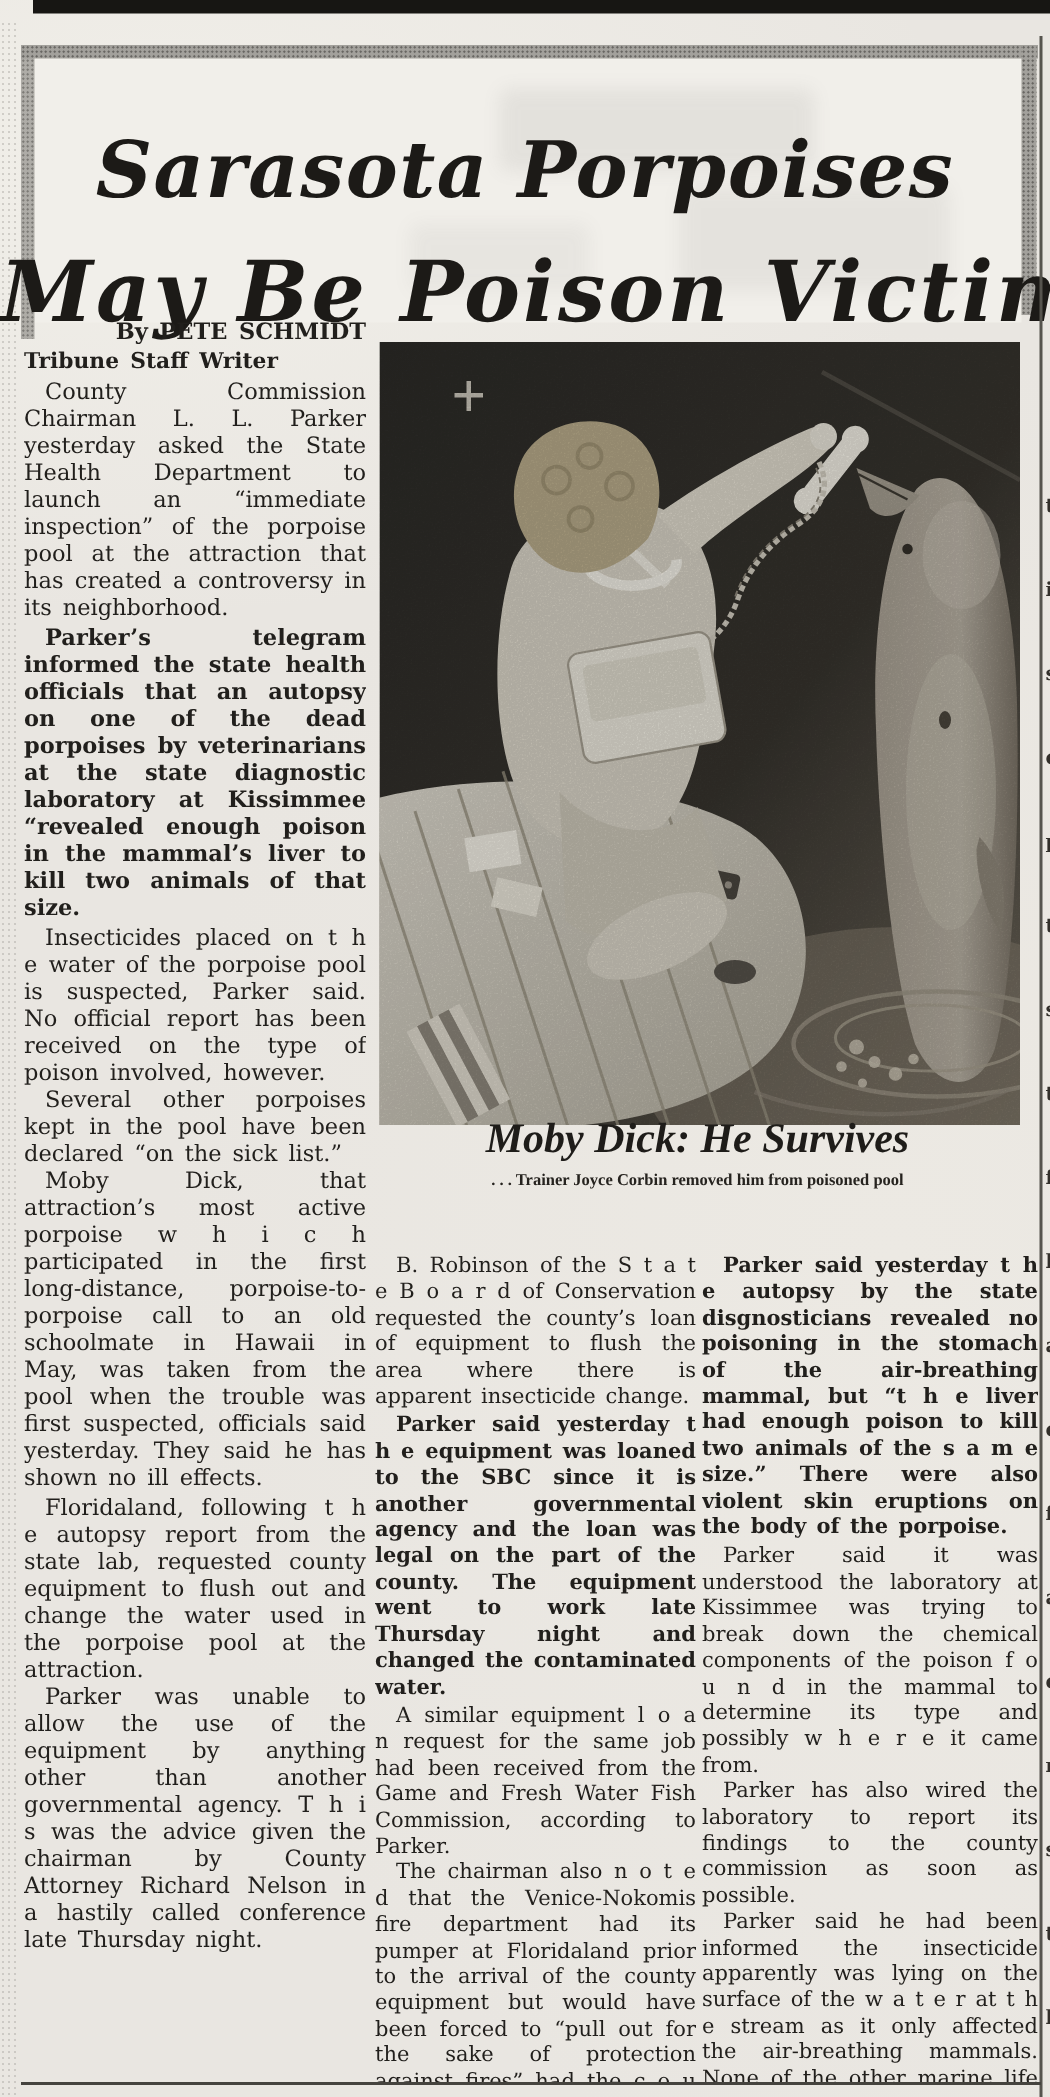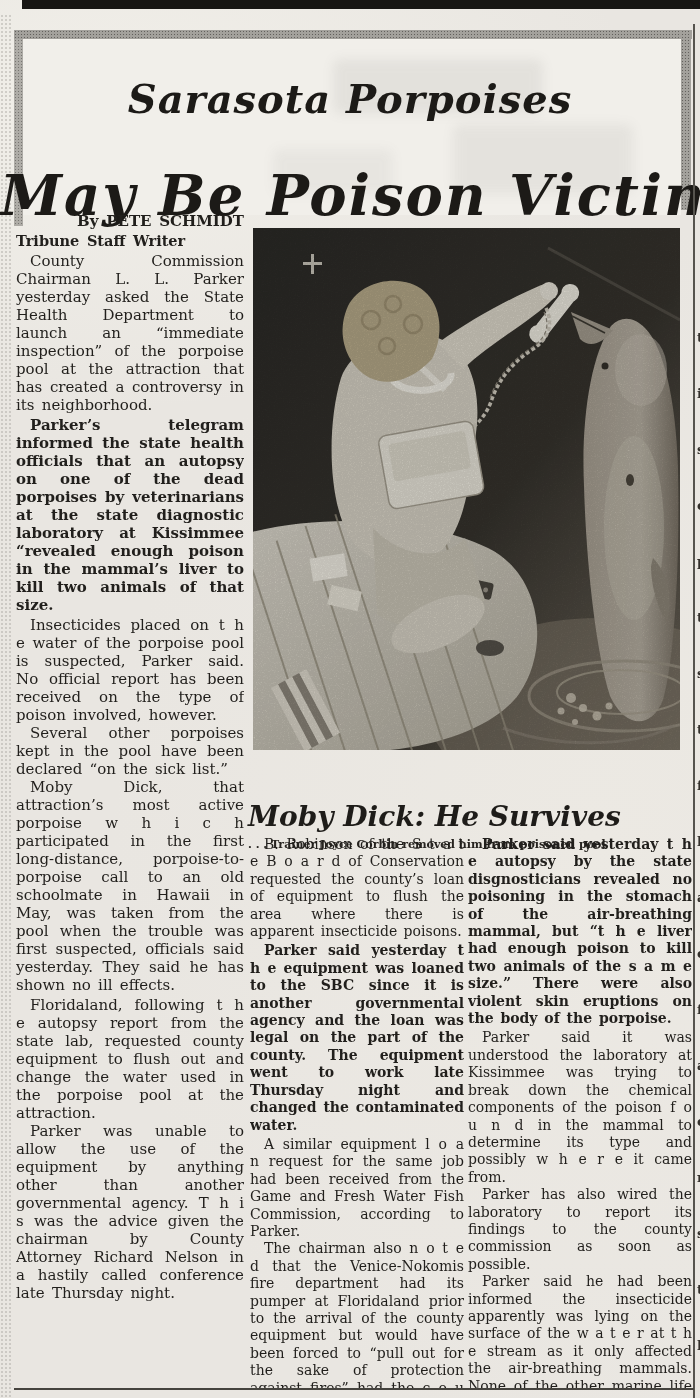--- a/index.html
+++ b/index.html
@@ -26,38 +26,38 @@
   
   .halftone{background-image:radial-gradient(#63615d 32%, rgba(0,0,0,0) 33%);
     background-size:3px 3px;background-color:#a3a19c;}
   .hl-top{position:absolute;left:14px;top:30px;width:678px;height:9px;}
   .hl-right{position:absolute;left:681px;top:30px;width:10px;height:180px;}
   .hl-left{position:absolute;left:14px;top:30px;width:9px;height:196px;opacity:.85;}
   .headline-box{position:absolute;left:23px;top:39px;width:658px;height:176px;background:#f1efea;}
   .ghost{position:absolute;background:#6e6c68;filter:blur(6px);border-radius:6px;}
   .headline{position:absolute;left:0;width:700px;text-align:center;
     font-style:italic;font-weight:700;color:#1c1a17;white-space:nowrap;}
-  .headline.l1{top:48px;font-size:40px;letter-spacing:1px;}
+  .headline.l1{top:48px;font-size:52px;letter-spacing:1px;}
   .headline.l2{top:124px;font-size:56px;letter-spacing:2px;}
 
   
   .col{position:absolute;overflow:hidden;text-align:justify;}
   .col p.para{margin:0;text-indent:14px;}
   .col p.b{font-weight:700;}
   .col p.gap{margin-top:2px;}
   .col-left{left:16px;top:212px;width:228px;height:1174px;font-size:15px;line-height:18px;word-spacing:2.5px;}
   .col-middle{left:250px;top:836px;width:214px;height:552px;font-size:14px;line-height:17.4px;word-spacing:2px;}
   .col-right{left:468px;top:836px;width:224px;height:552px;font-size:14px;line-height:17.4px;word-spacing:2px;}
   .byline-author{font-weight:700;font-size:15px;text-align:right;line-height:19px;}
   .byline-credit{font-weight:700;font-size:14.5px;line-height:19px;margin-bottom:2px;}
 
   
   .photo{position:absolute;left:253px;top:228px;width:427px;height:522px;margin:0;}
   .photo svg{display:block;}
-  .caption{position:absolute;left:248px;top:800px;width:434px;}
+  .caption{position:absolute;left:248px;top:744px;width:434px;text-align:center;font-family:Liberation Serif, serif;}
   .cap-title{font-style:italic;font-weight:700;font-size:28px;color:#1e1c19;}
   .cap-sub{font-weight:700;font-size:11px;margin-top:5px;color:#26231f;}
 </style>
 </head>
 <body>
 
 <div class="page">
 
   <div class="top-bar"></div>
   <div class="scan-edge"></div>
@@ -200,21 +200,21 @@
       <rect x="0" y="0" width="427" height="522" filter="url(#grain)" opacity="0.18"></rect>
     </svg>
   </figure>
 
   <div class="caption">
     <div class="cap-title">Moby Dick: He Survives</div>
     <div class="cap-sub">. . . Trainer Joyce Corbin removed him from poisoned pool</div>
   </div>
 
   <div class="col col-middle" id="col-middle">
-      <p class="para">B. Robinson of the S t a t e B o a r d of Conservation requested the county’s loan of equipment to flush the area where there is apparent insecticide poisons.</p>
+      <p class="para">B. Robinson of the S t a t e B o a r d of Conservation requested the county’s loan of equipment to flush the area where there is apparent insecticide change.</p>
       <p class="para b gap">Parker said yesterday t h e equipment was loaned to the SBC since it is another governmental agency and the loan was legal on the part of the county. The equipment went to work late Thursday night and changed the contaminated water.</p>
       <p class="para gap">A similar equipment l o a n request for the same job had been received from the Game and Fresh Water Fish Commission, according to Parker.</p>
       <p class="para">The chairman also n o t e d that the Venice-Nokomis fire department had its pumper at Floridaland prior to the arrival of the county equipment but would have been forced to “pull out for the sake of protection against fires” had the c o u n t y equipment not been secured.</p>
     </div>
   <div class="col col-right" id="col-right">
       <p class="para b">Parker said yesterday t h e autopsy by the state disgnosticians revealed no poisoning in the stomach of the air-breathing mammal, but “t h e liver had enough poison to kill two animals of the s a m e size.” There were also violent skin eruptions on the body of the porpoise.</p>
       <p class="para gap">Parker said it was understood the laboratory at Kissimmee was trying to break down the chemical components of the poison f o u n d in the mammal to determine its type and possibly w h e r e it came from.</p>
       <p class="para">Parker has also wired the laboratory to report its findings to the county commission as soon as possible.</p>
       <p class="para">Parker said he had been informed the insecticide apparently was lying on the surface of the w a t e r at t h e stream as it only affected the air-breathing mammals. None of the other marine life was harmed.</p>
     </div>

